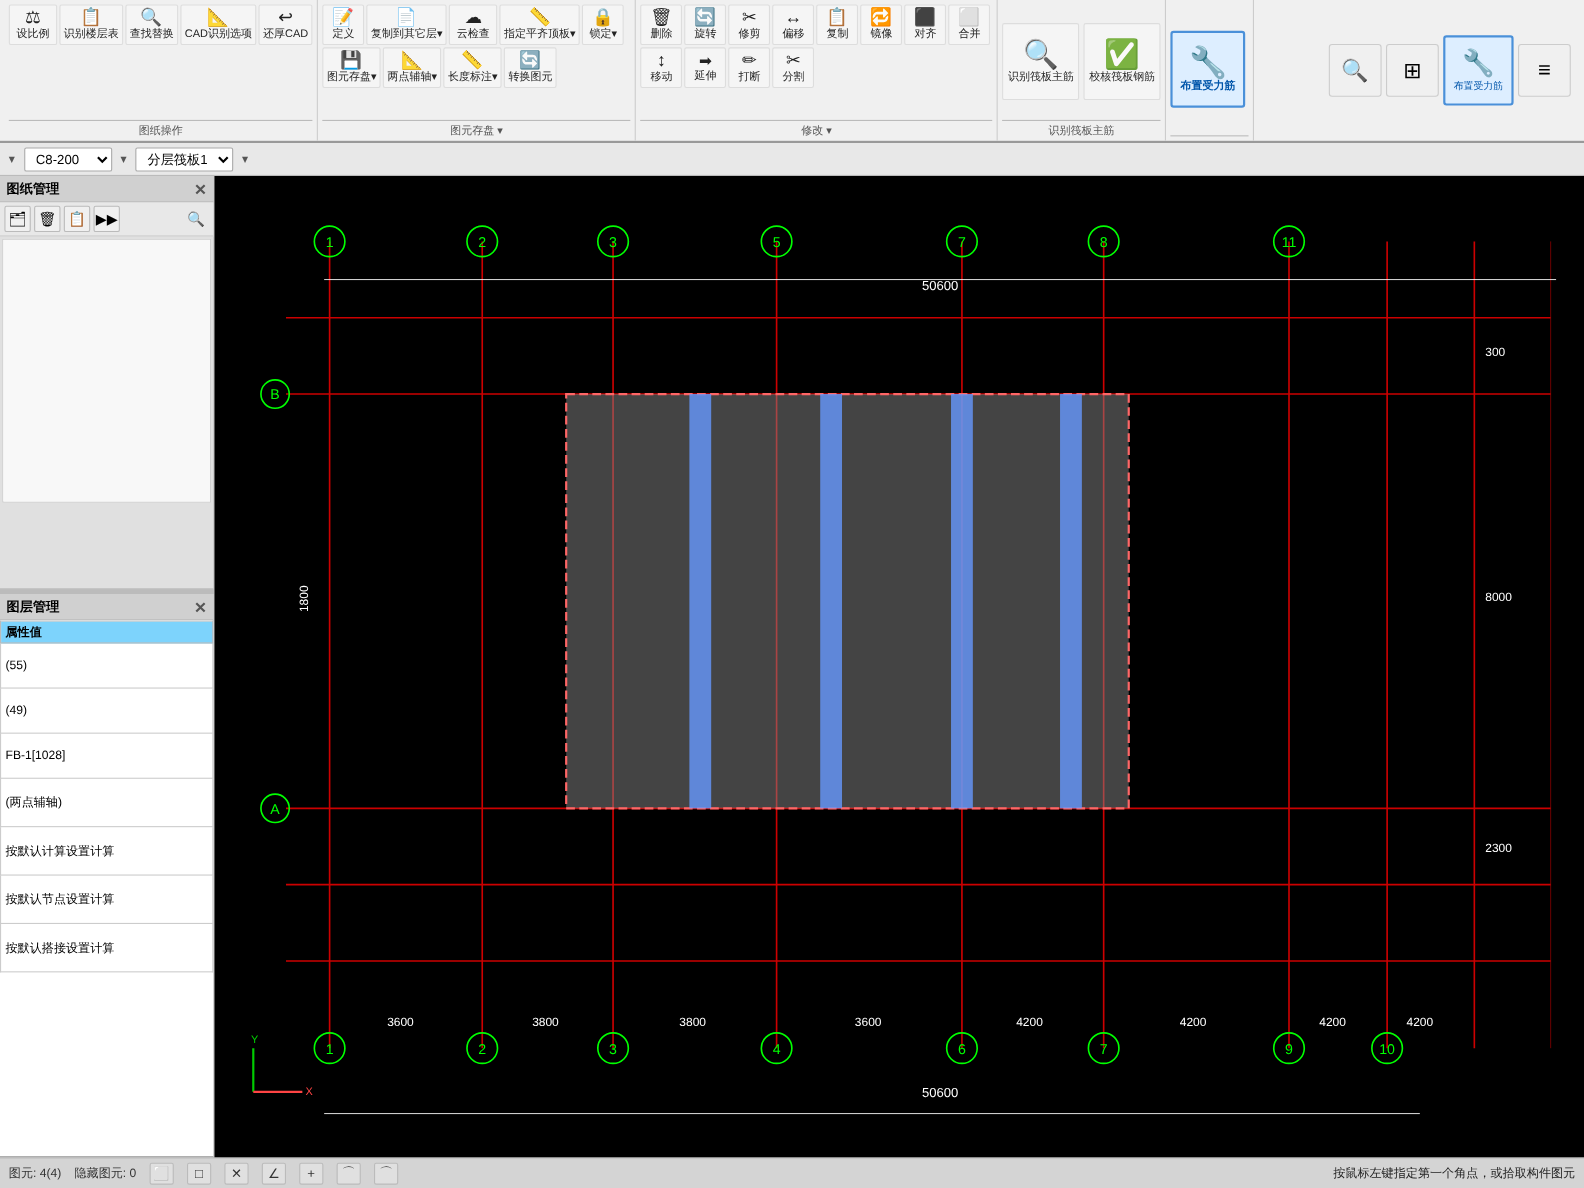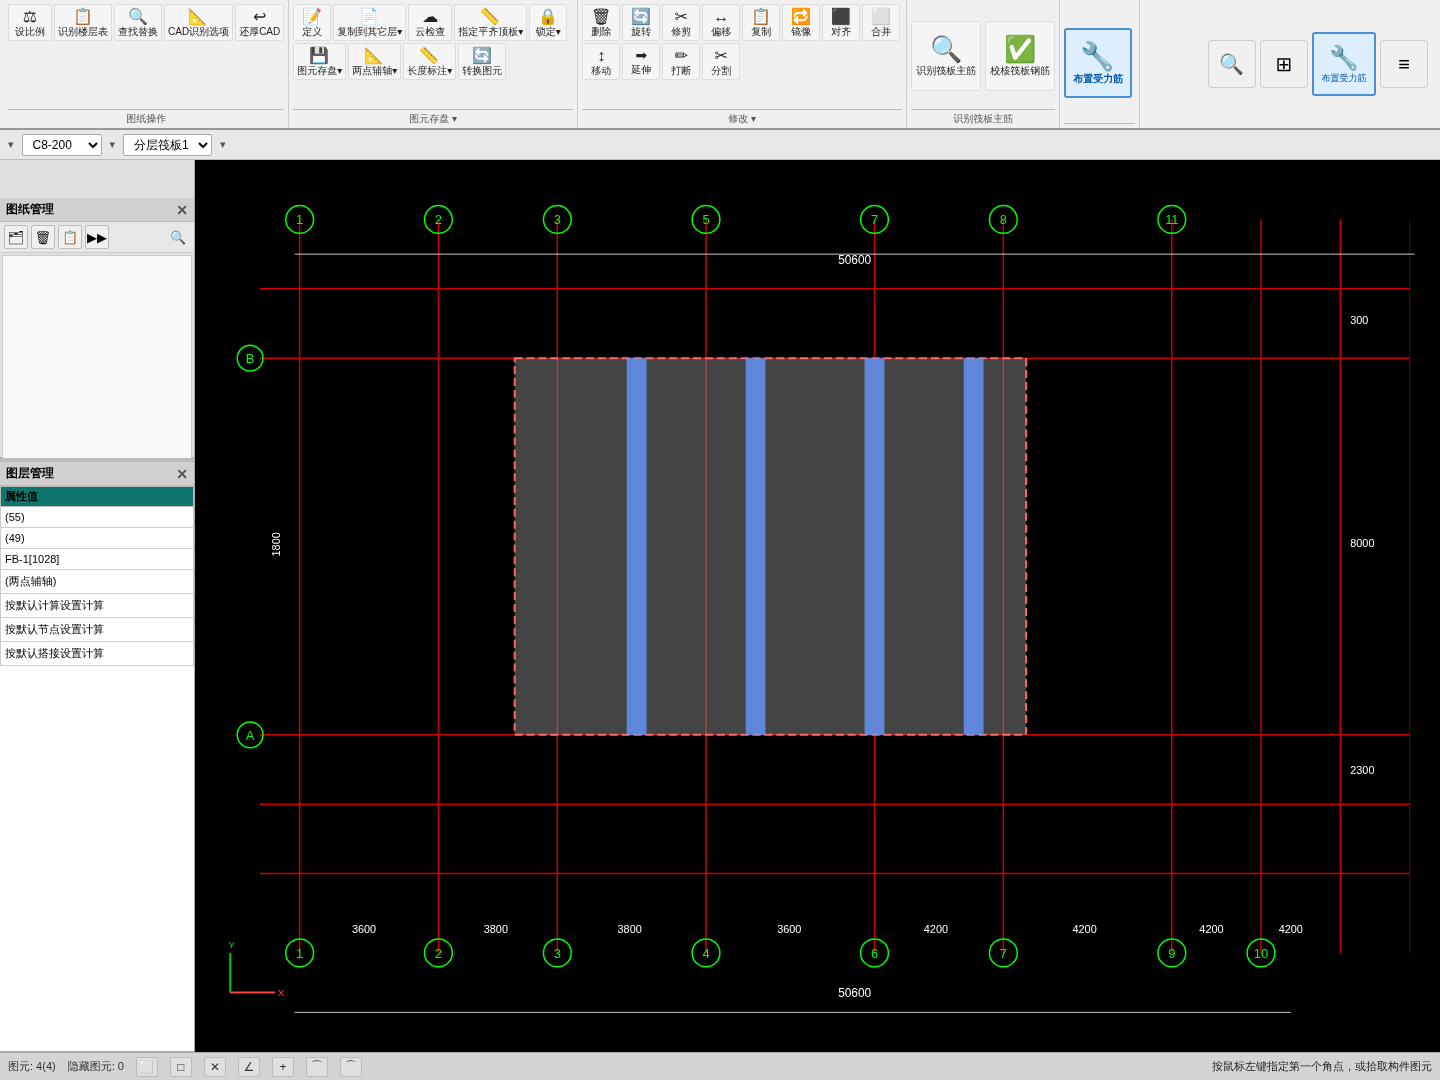--- a/index.html
+++ b/index.html
@@ -136,27 +136,27 @@
       overflow: hidden;
       display: flex;
       flex-direction: column;
     }
     .layer-table {
       width: 100%;
       font-size: 11px;
       border-collapse: collapse;
     }
     .layer-table th {
-      background: #0f766e;
+      background: #7dd3fc;
       padding: 2px 4px;
       border: 1px solid #bbb;
       text-align: left;
     }
     .layer-table td {
-      padding: 4px 4px;
+      padding: 14px 4px;
       border: 1px solid #ccc;
       font-size: 11px;
       margin-top: 24px;
     }
 
     
     .canvas-area {
       flex: 1;
       background: #000;
       position: relative;
@@ -420,21 +420,21 @@
   <select class="select-box">
     <option>分层筏板1</option>
   </select>
   <span style="font-size:11px;color:#555;">▾</span>
 </div>
 
 <div class="main-content">
 
   <div class="left-panels">
 
-    <div class="panel" style="height:260px;margin-top:38px;">
+    <div class="panel" style="height:376px;">
       <div class="panel-header">
         <span>图纸管理</span>
         <span class="panel-close">✕</span>
       </div>
       <div class="panel-toolbar">
         <div class="panel-icon-btn">🗂</div>
         <div class="panel-icon-btn">🗑</div>
         <div class="panel-icon-btn">📋</div>
         <div class="panel-icon-btn">▶▶</div>
         <div class="panel-search">🔍</div>

